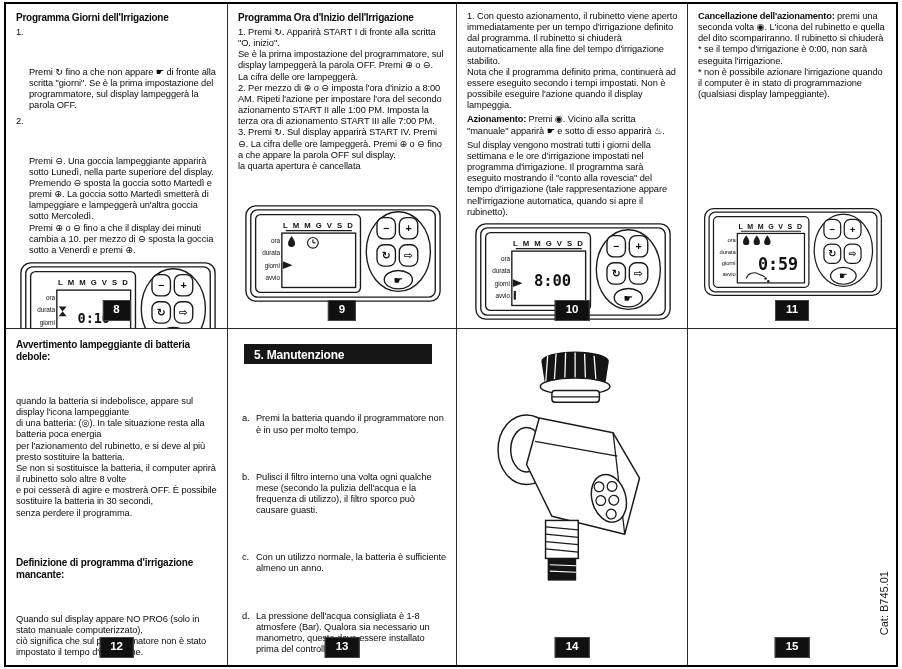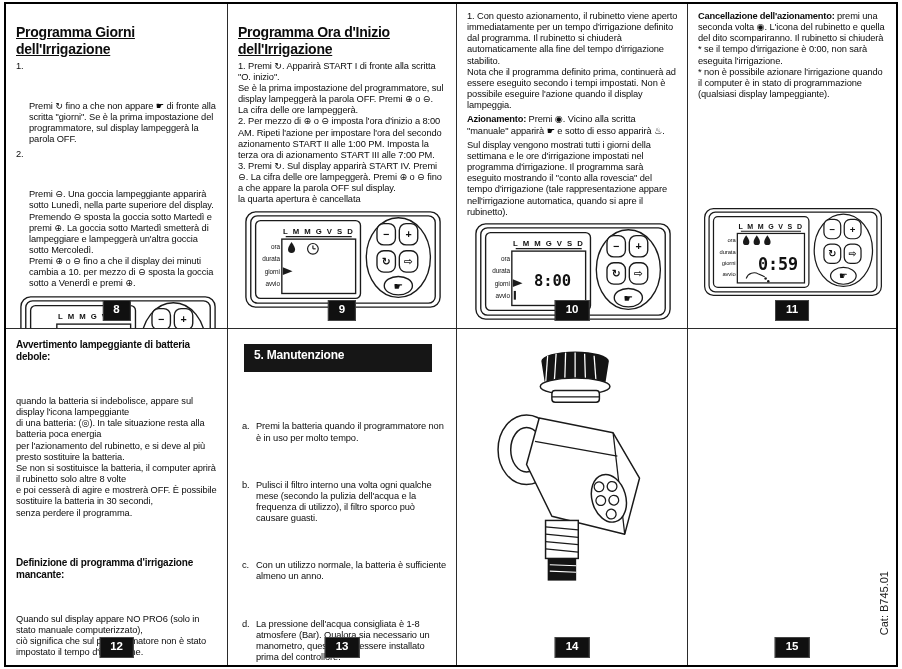--- a/index.html
+++ b/index.html
@@ -7,30 +7,30 @@
         font-family:"Liberation Sans","DejaVu Sans",sans-serif;color:#0c0c0c;}
   .frame{position:absolute;left:4px;top:2px;right:4px;bottom:2px;border:2.5px solid #000;}
   .grid{display:grid;width:100%;height:100%;
         grid-template-columns:222px 229px 231px 1fr;
         grid-template-rows:325px 1fr;}
   .cell{position:relative;border-right:1.5px solid #2b2b2b;border-bottom:1.5px solid #2b2b2b;
         padding:7px 8px 4px 10px;overflow:hidden;font-size:9.3px;line-height:1.2;
         letter-spacing:-0.1px;display:flex;flex-direction:column;}
   .cell.c4{border-right:none;}
   .cell.r2{border-bottom:none;gap:27px;}
-  h3{font-size:14px;margin:13px 0 3px;letter-spacing:-0.25px;text-decoration:underline;}
+  h3{font-size:10px;margin:1px 0 3px;letter-spacing:-0.25px;}
   p{margin:0 0 3px;white-space:pre-line;}
   b.inline{letter-spacing:-0.2px;text-align:center;}
   .step{display:flex;margin:0 0 4px;}
   .step .n{width:13px;flex:none;}
   .step .t{flex:1;white-space:pre-line;margin-top:40px;}
   .bh{font-weight:bold;font-size:10px;margin:3px 0 6px;letter-spacing:-0.2px;}
   .bp{margin:0 0 8px;white-space:pre-line;}
   .mbar{background:#161616;color:#fff;font-weight:bold;font-size:12px;
-        padding:4px 10px 10px;width:168px;margin:8px 0 22px 6px;letter-spacing:-0.2px;}
+        padding:4px 10px 2px;width:168px;margin:8px 0 22px 6px;letter-spacing:-0.2px;}
   .mitem{display:flex;margin:0 0 9px;padding-left:4px;}
   .mitem .n{width:14px;flex:none;}
   .mitem .t{flex:1;}
   .figwrap{margin-top:auto;margin-bottom:20px;display:flex;justify-content:center;}
   .badge{position:absolute;left:50%;transform:translateX(-50%);bottom:7px;
          background:#101010;color:#fff;font-weight:bold;font-size:11.5px;
          padding:2px 10px 3px;border:1px solid #444;}
   .catalog{position:absolute;right:6px;bottom:30px;writing-mode:vertical-rl;
            transform:rotate(180deg);font-size:11px;color:#1a1a1a;}
   

